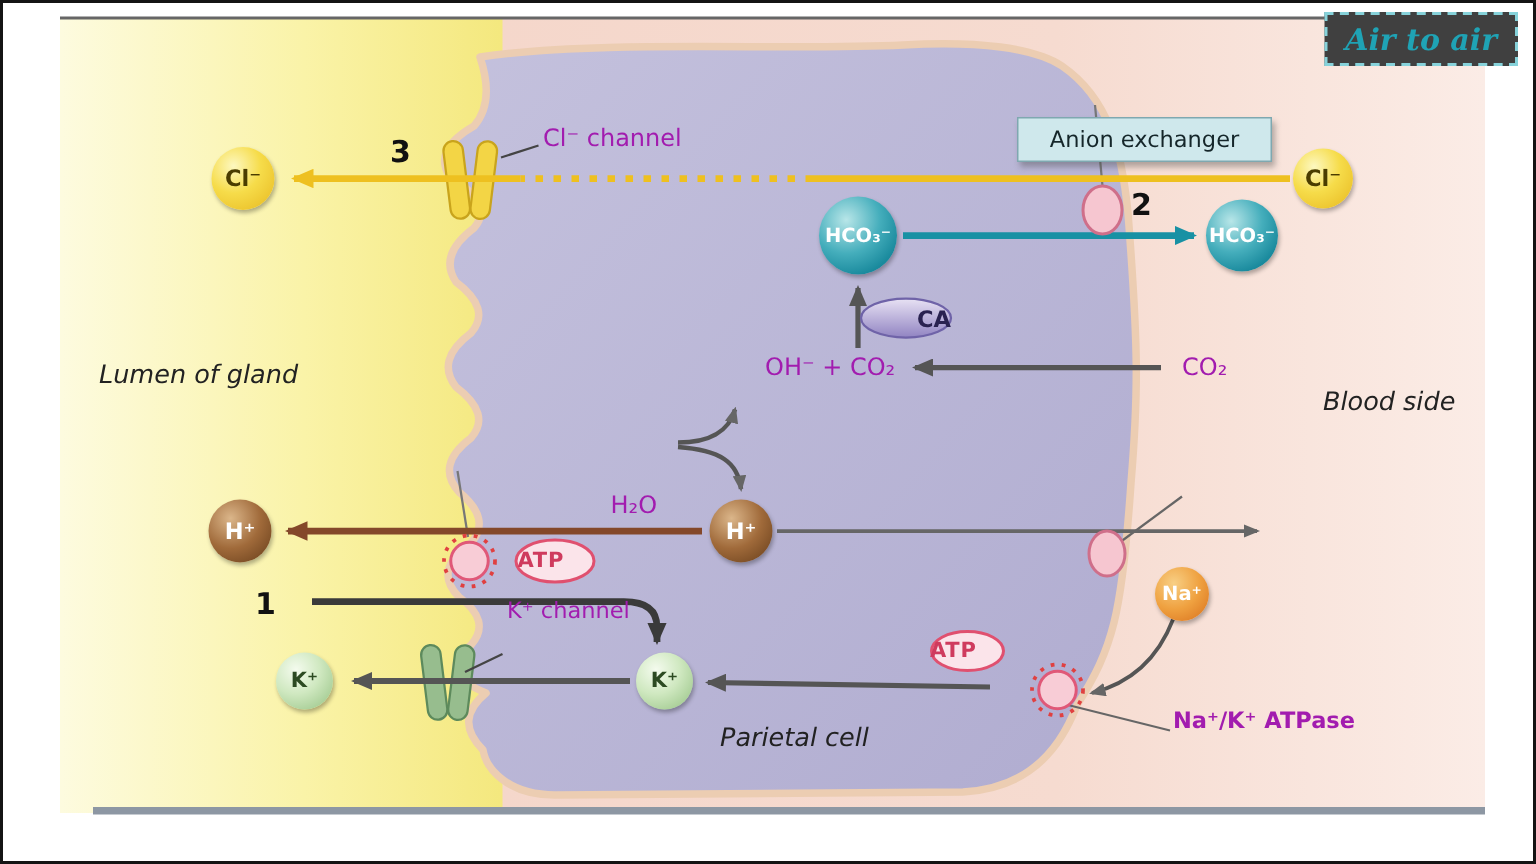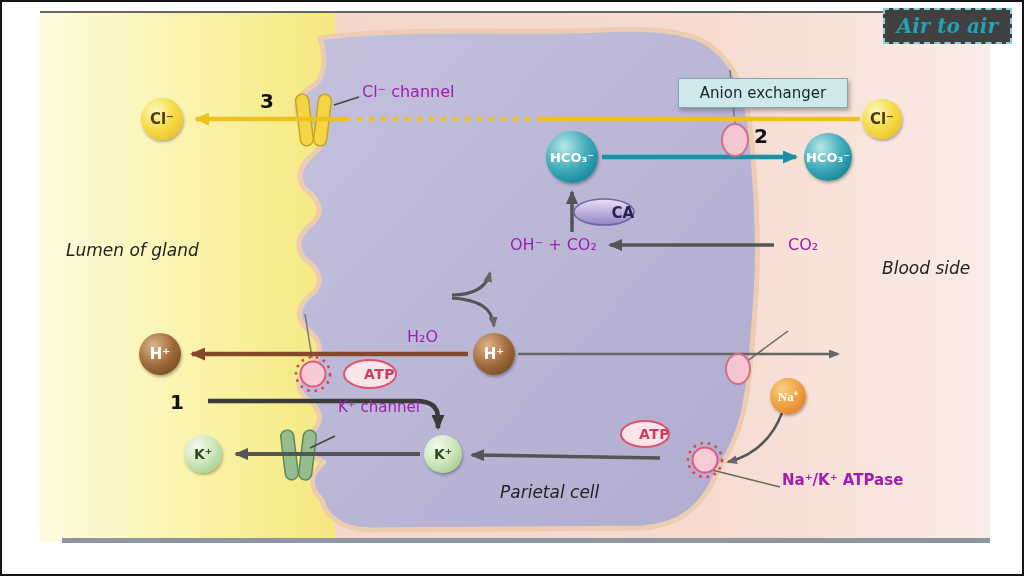--- a/index.html
+++ b/index.html
@@ -26,21 +26,21 @@
     position:absolute; border-radius:50%;
     display:flex; align-items:center; justify-content:center;
     font-weight:bold; box-shadow:1px 2px 3px rgba(0,0,0,.3);
   }
   .ion-cl { background:radial-gradient(circle at 35% 30%, #fdf8c0 0%, #f6dc4a 45%, #eec832 75%, #d8b01e 100%); color:#4a3c00; font-size:15px;text-align:center; }
   .ion-hco3 { background:radial-gradient(circle at 35% 30%, #b8e6e8 0%, #45aebc 45%, #1b8b9e 75%, #0e6e80 100%); color:#ffffff; font-size:13px;text-align:center; }
   .ion-h { background:radial-gradient(circle at 35% 30%, #dbb68a 0%, #a06a3a 50%, #7c4e26 80%, #613a1a 100%); color:#ffffff; font-size:15px; }
   .ion-k { background:radial-gradient(circle at 35% 30%, #f4fbee 0%, #cfe8c0 45%, #a9cf98 80%, #8fb87e 100%); color:#2c4a22; font-size:14px; }
   .ion-na { background:radial-gradient(circle at 35% 30%, #f8cf84 0%, #efa140 50%, #e1832a 80%, #c96d18 100%); color:#ffffff; font-size:13px; }
 
-  .atp-lbl { position:absolute; color:#cf3b5e; font-weight:bold; font-size:14px; letter-spacing:.5px; text-align:right; }
+  .atp-lbl { position:absolute; color:#cf3b5e; font-weight:bold; font-size:14px; letter-spacing:.5px; text-align:left; }
   .ca-lbl  { position:absolute; color:#2a2250; font-weight:bold; font-size:15px; text-align:right; }
 
   #watermark {
     position:absolute; right:10px; top:6px; padding:4px 12px;
     border:2px dashed #86d2da; background:#404040;
     color:#1fa3b5; font-family:"DejaVu Serif", serif;
     font-style:italic; font-weight:bold; font-size:20px;
   }
 </style>
 </head>
@@ -170,21 +170,21 @@
   <div class="lbl" style="left:360px; top:80px;">Cl⁻ channel</div>
   <div class="lbl num" style="left:258px; top:87px;">3</div>
 
   <div class="box" style="left:676px; top:40px; width:168px; height:28px;margin-top:36px;">
     <span>Anion exchanger</span>
   </div>
   <div class="lbl num" style="left:752px; top:122px;">2</div>
 
   <div class="lbl italic" style="left:64px; top:238px;">Lumen of gland</div>
   <div class="lbl italic" style="left:880px; top:256px;">Blood side</div>
-  <div class="lbl italic" style="left:478px; top:480px;margin-left:20px;">Parietal cell</div>
+  <div class="lbl italic" style="left:478px; top:480px;">Parietal cell</div>
 
   <div class="lbl" style="left:476px; top:233px;margin-left:32px;">OH⁻  +  CO₂</div>
   <div class="lbl" style="left:786px; top:233px;">CO₂</div>
   <div class="lbl" style="left:405px; top:286px;margin-top:39px;">H₂O</div>
 
   <div class="lbl num" style="left:168px; top:388px;">1</div>
 
   <div class="lbl lbl-sm" style="left:336px; top:396px;">K⁺ channel</div>
   <div class="lbl lbl-sm" style="left:780px; top:469px;font-weight:bold;">Na⁺/K⁺ ATPase</div>
 
@@ -193,17 +193,17 @@
   <div class="atp-lbl" style="left:618px; top:424px; width:50px;">ATP</div>
 
   <div class="ion ion-cl" style="left:139px; top:96px; width:42px; height:42px;">Cl⁻</div>
   <div class="ion ion-cl" style="left:860px; top:97px; width:40px; height:40px;">Cl⁻</div>
   <div class="ion ion-hco3" style="left:544px; top:129px; width:52px; height:52px;">HCO₃⁻</div>
   <div class="ion ion-hco3" style="left:802px; top:131px; width:48px; height:48px;">HCO₃⁻</div>
   <div class="ion ion-h" style="left:471px; top:331px; width:42px; height:42px;">H⁺</div>
   <div class="ion ion-h" style="left:137px; top:331px; width:42px; height:42px;">H⁺</div>
   <div class="ion ion-k" style="left:422px; top:433px; width:38px; height:38px;">K⁺</div>
   <div class="ion ion-k" style="left:182px; top:433px; width:38px; height:38px;">K⁺</div>
-  <div class="ion ion-na" style="left:768px; top:376px; width:36px; height:36px;font-family:Liberation Serif, serif;">Na⁺</div>
+  <div class="ion ion-na" style="left:768px; top:376px; width:36px; height:36px;">Na⁺</div>
 
   <div id="watermark">Air to air</div>
 
 </div>
 
 </body></html>

